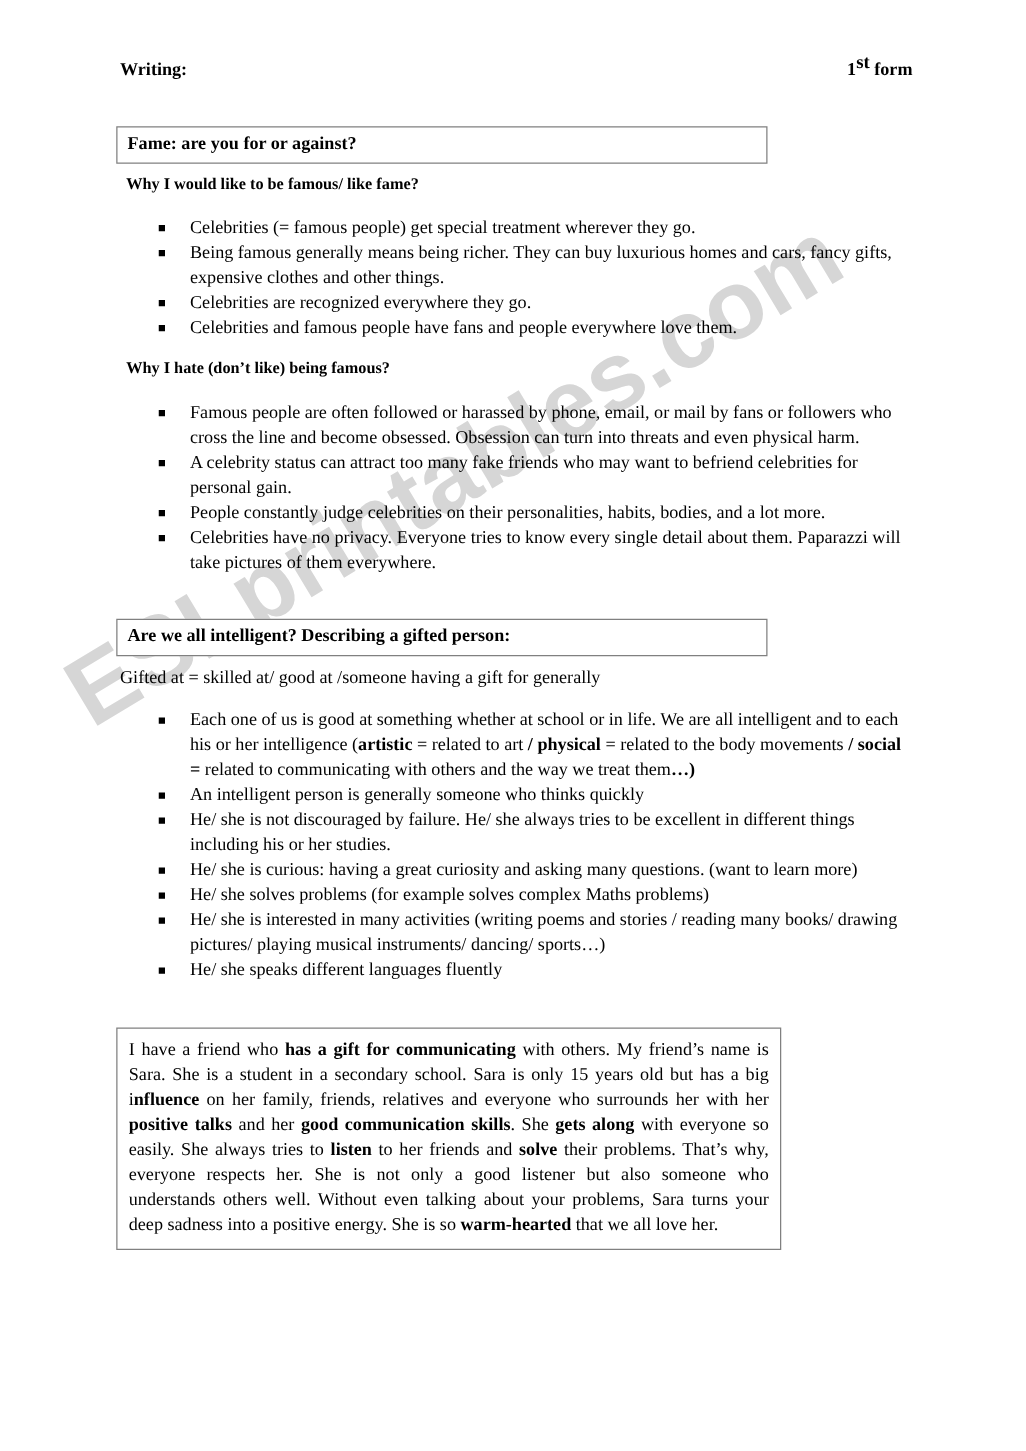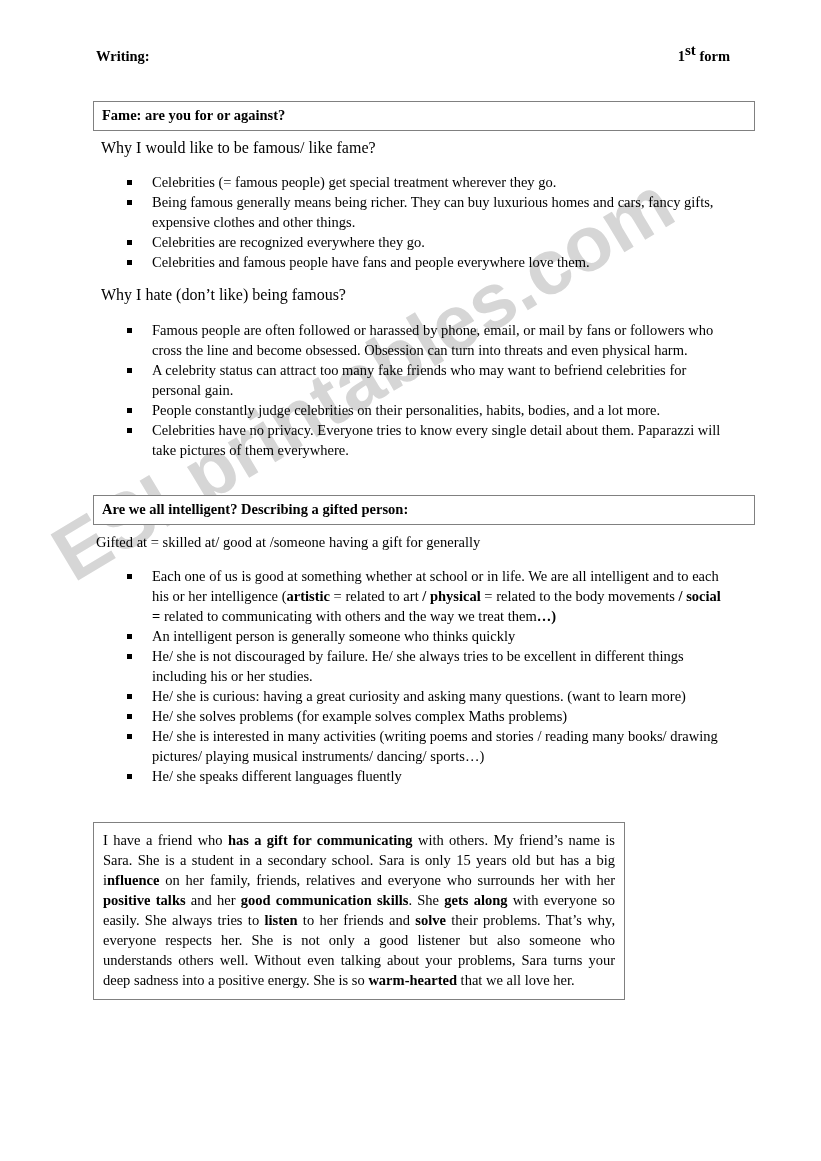--- a/index.html
+++ b/index.html
@@ -62,37 +62,37 @@
   .header-right sup {
     font-size: 15px;
     vertical-align: super;
     line-height: 0;
   }
 
   
   .title-box {
     position: absolute;
     left: 93px;
-    width: 662px;
+    width: 521px;
     box-sizing: border-box;
     border: 1px solid #808080;
     background: #ffffff;
     padding: 5px 8px 6px 8px;
     font-weight: bold;
     font-size: 14.5px;
   }
   #box-fame { top: 101px; }
   #box-intelligent { top: 495px; }
 
   
   .subheading {
     position: absolute;
     left: 101px;
-    font-weight: normal;
-    font-size: 16px;
+    font-weight: bold;
+    font-size: 13px;
   }
   #sub-why-famous { top: 139px; }
   #sub-why-hate   { top: 286px; }
 
   
   .plain-line {
     position: absolute;
     left: 96px;
     font-size: 14.5px;
   }

